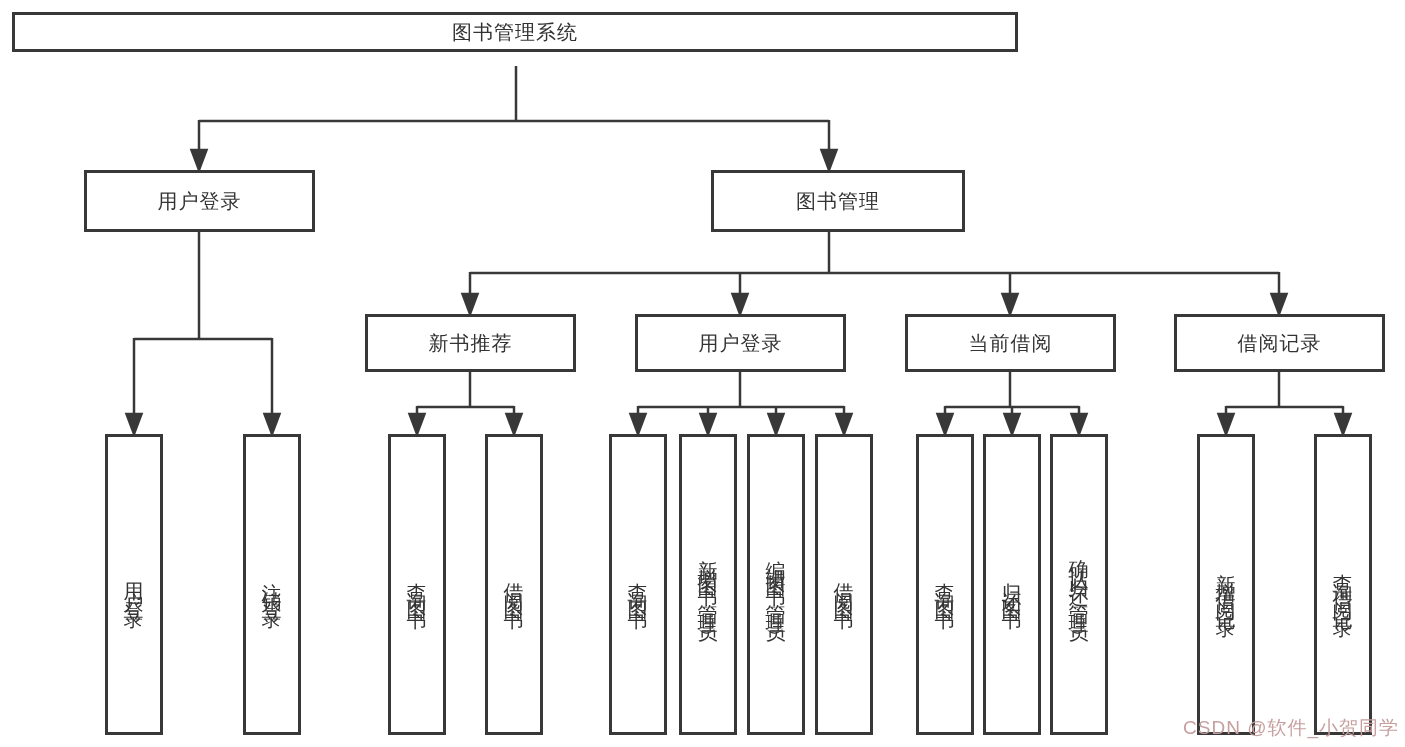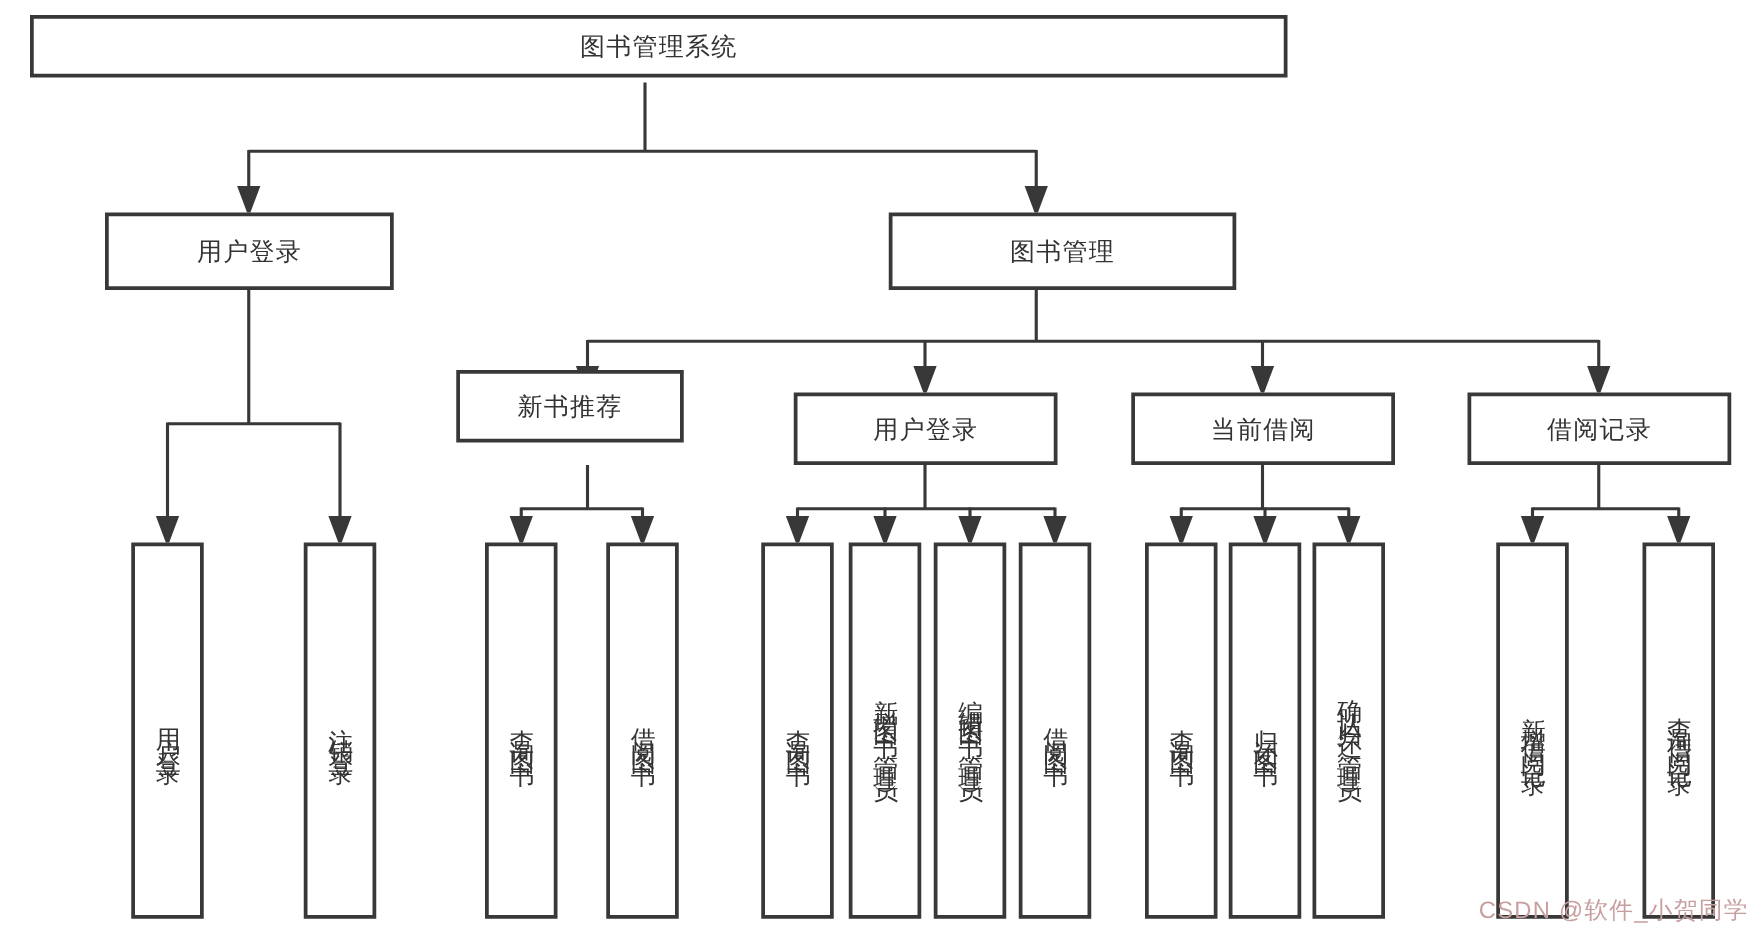--- a/index.html
+++ b/index.html
@@ -108,32 +108,32 @@
     <polygon points="1071.5,414 1086.5,414 1079,434"></polygon>
 
     <line x1="1279" y1="372" x2="1279" y2="407"></line>
     <line x1="1226" y1="407" x2="1343" y2="407"></line>
     <line x1="1226" y1="406" x2="1226" y2="417"></line>
     <polygon points="1218.5,414 1233.5,414 1226,434"></polygon>
     <line x1="1343" y1="406" x2="1343" y2="417"></line>
     <polygon points="1335.5,414 1350.5,414 1343,434"></polygon>
   </svg>
 
-  <div class="box h" style="left:24px;top:12px;width:1006px;height:50px">
+  <div class="box h" style="left:12px;top:12px;width:1006px;height:40px">
     <span>图书管理系统</span>
   </div>
 
   <div class="box h" style="left:84px;top:170px;width:231px;height:62px">
     <span>用户登录</span>
   </div>
-  <div class="box h" style="left:711px;top:170px;width:278px;height:62px">
+  <div class="box h" style="left:711px;top:170px;width:254px;height:62px">
     <span>图书管理</span>
   </div>
 
-  <div class="box h" style="left:365px;top:296px;width:182px;height:58px">
+  <div class="box h" style="left:365px;top:314px;width:211px;height:58px">
     <span>新书推荐</span>
   </div>
   <div class="box h" style="left:635px;top:314px;width:211px;height:58px">
     <span>用户登录</span>
   </div>
   <div class="box h" style="left:1174px;top:314px;width:211px;height:58px">
     <span>借阅记录</span>
   </div>
   <div class="box h" style="left:905px;top:314px;width:211px;height:58px">
     <span>当前借阅</span>

